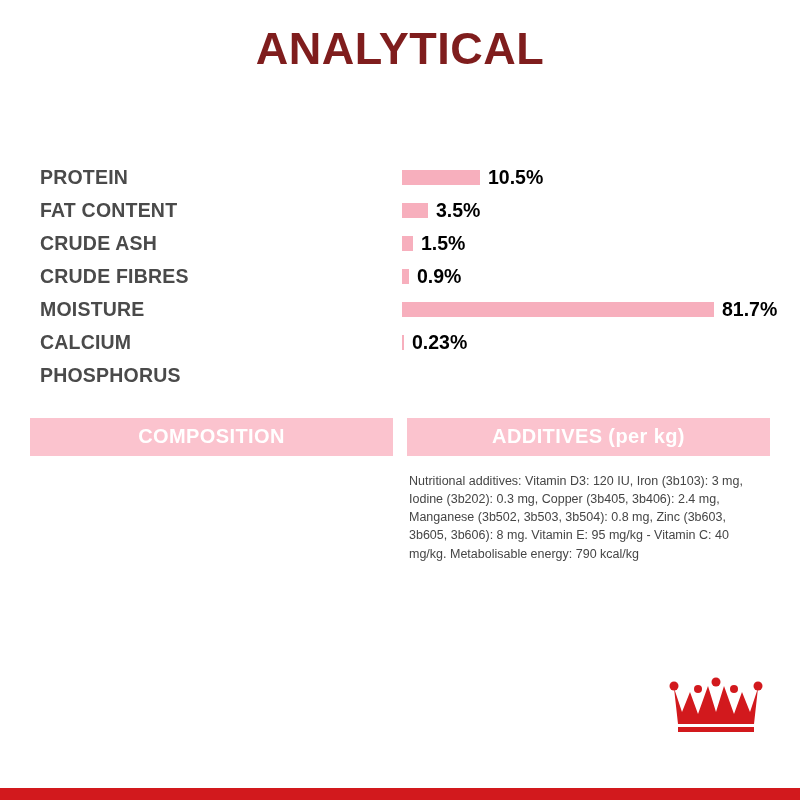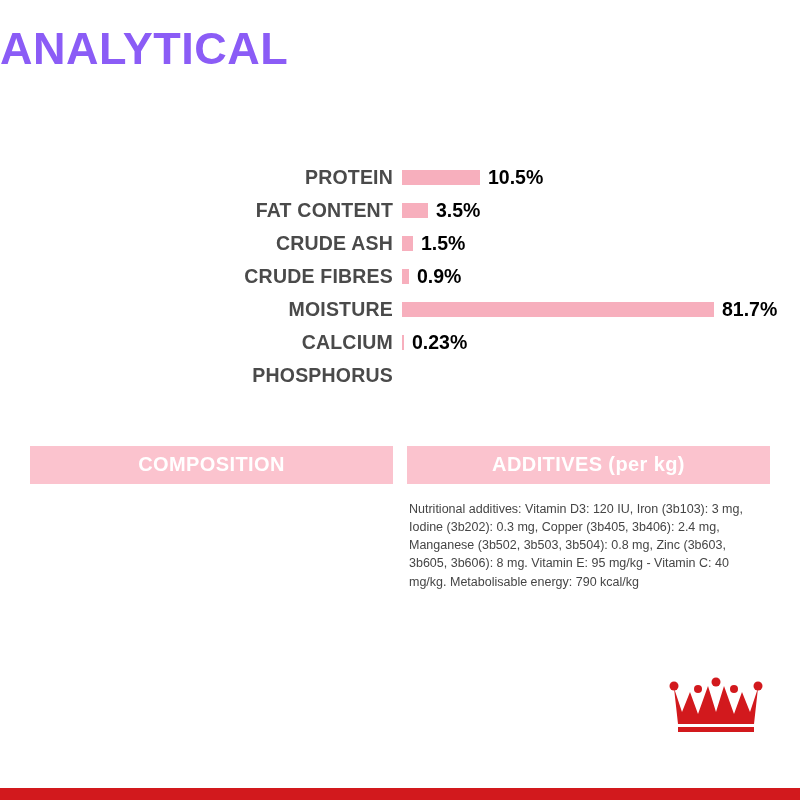--- a/index.html
+++ b/index.html
@@ -20,21 +20,22 @@
     position: absolute;
     inset: 0;
   }
 
   
   .title {
     position: absolute;
     top: 22px;
     left: 0;
     right: 0;
-    color: #8b5cf6;
+    text-align: center;
+    color: #7f1d1d;
     font-size: 45px;
     font-weight: bold;
     line-height: 1.18;
     letter-spacing: 0.5px;
   }
   .title .line {
     display: block;
   }
 
   
@@ -45,21 +46,20 @@
     right: 30px;
   }
   .chart-row {
     display: flex;
     align-items: center;
     height: 28px;
     margin-bottom: 5px;
   }
   .chart-label {
     width: 353px;
-    text-align: right;
     padding-right: 9px;
     font-size: 19.5px;
     font-weight: bold;
     color: #4a4a4a;
     letter-spacing: 0.2px;
     white-space: nowrap;
   }
   .bar-area {
     flex: 1;
     display: flex;
@@ -84,21 +84,20 @@
     position: absolute;
     top: 418px;
     left: 30px;
     right: 30px;
     display: flex;
     gap: 14px;
   }
   .panel {
     flex: 1 1 0;
     min-width: 0;
-    margin-top: 28px;
   }
   .panel-header {
     background: #fbc3ce;
     color: #ffffff;
     text-align: center;
     font-size: 20px;
     font-weight: bold;
     letter-spacing: 0.4px;
     padding: 7px 4px 8px;
   }

